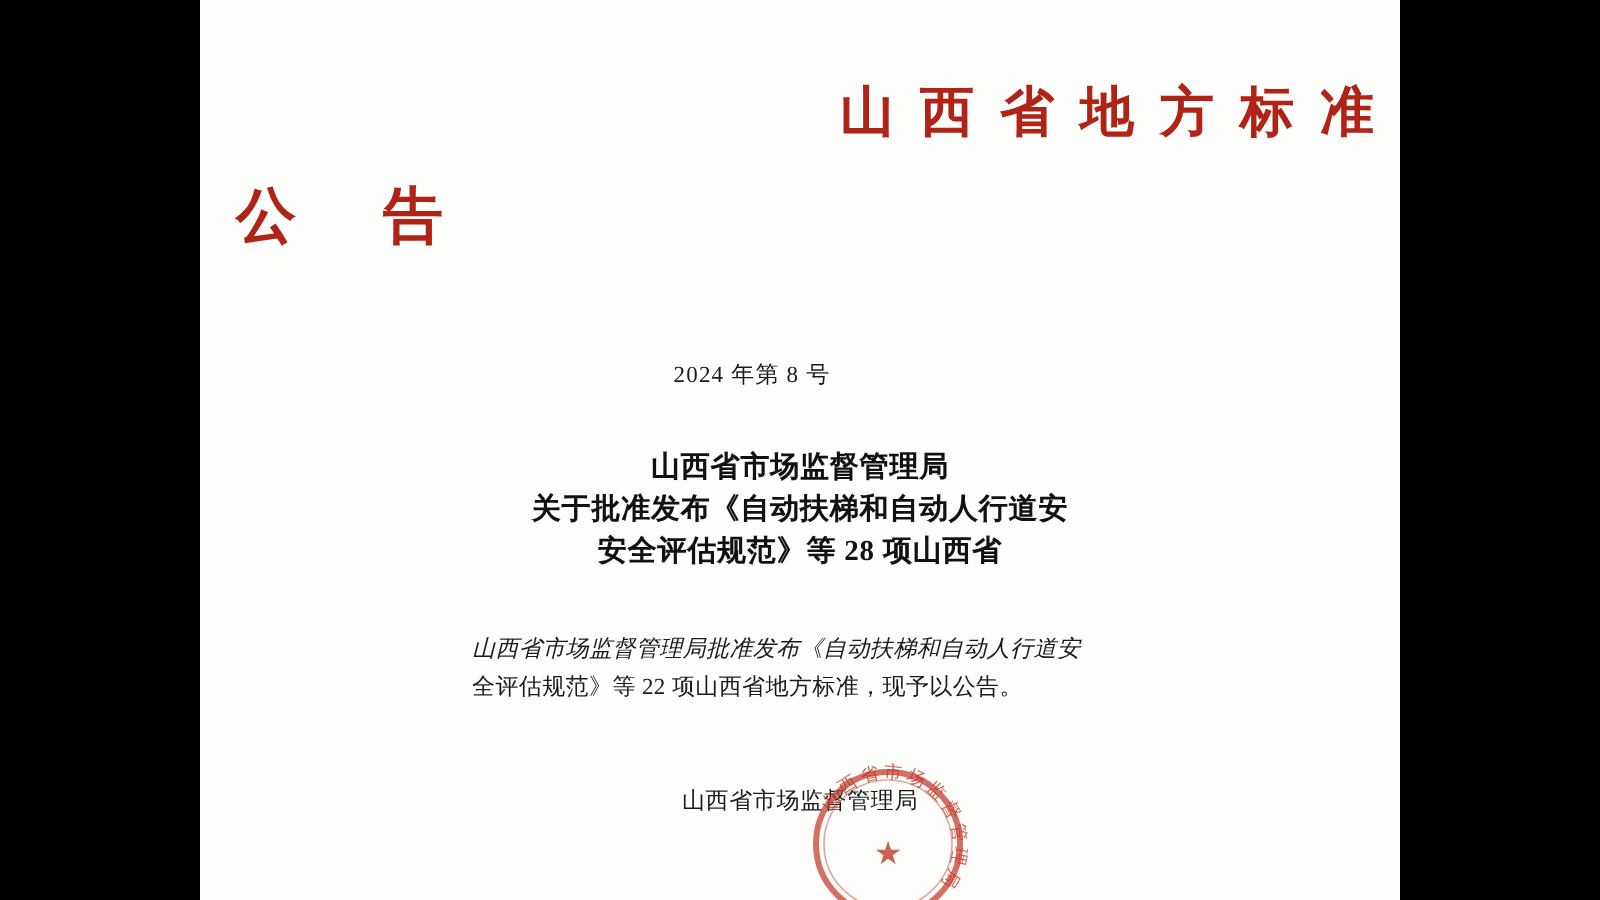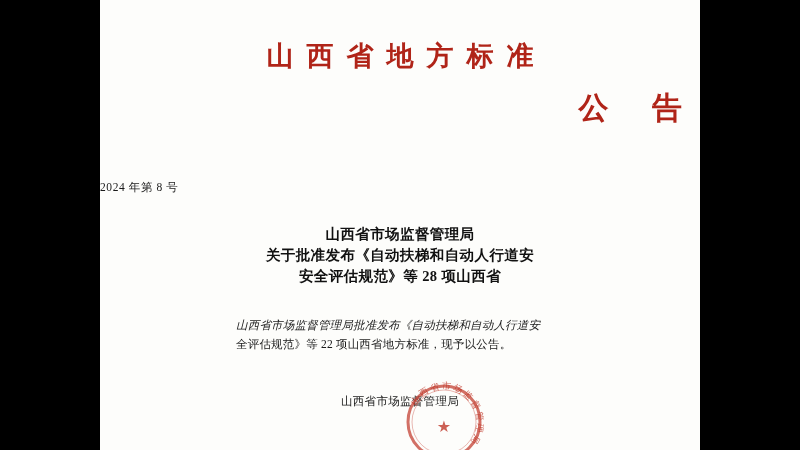--- a/index.html
+++ b/index.html
@@ -21,45 +21,46 @@
     top: 0px;
     width: 600px;
     height: 450px;
     background: #fdfdfb;
   }
   .doc-title {
     position: absolute;
     left: 0;
     top: 38px;
     width: 600px;
-    text-align: center;
+    text-align: right;
     color: #b02418;
     font-size: 27px;
     letter-spacing: 13px;
     text-indent: 13px;
     font-weight: 700;
     font-family: "Liberation Serif", "DejaVu Serif", serif;
   }
   .doc-subtitle {
     position: absolute;
     left: 0;
     top: 88px;
     width: 600px;
-    text-align: right;
+    text-align: left;
     color: #b02418;
     font-size: 30px;
     letter-spacing: 18px;
     text-indent: 18px;
     font-weight: 700;
   }
   .doc-number {
     position: absolute;
     left: 0;
     top: 180px;
     width: 552px;
+    text-align: center;
     color: #1a1a1a;
     font-size: 11.5px;
     letter-spacing: 0.6px;
   }
   .headline {
     position: absolute;
     left: 0;
     top: 224px;
     width: 600px;
     text-align: center;

